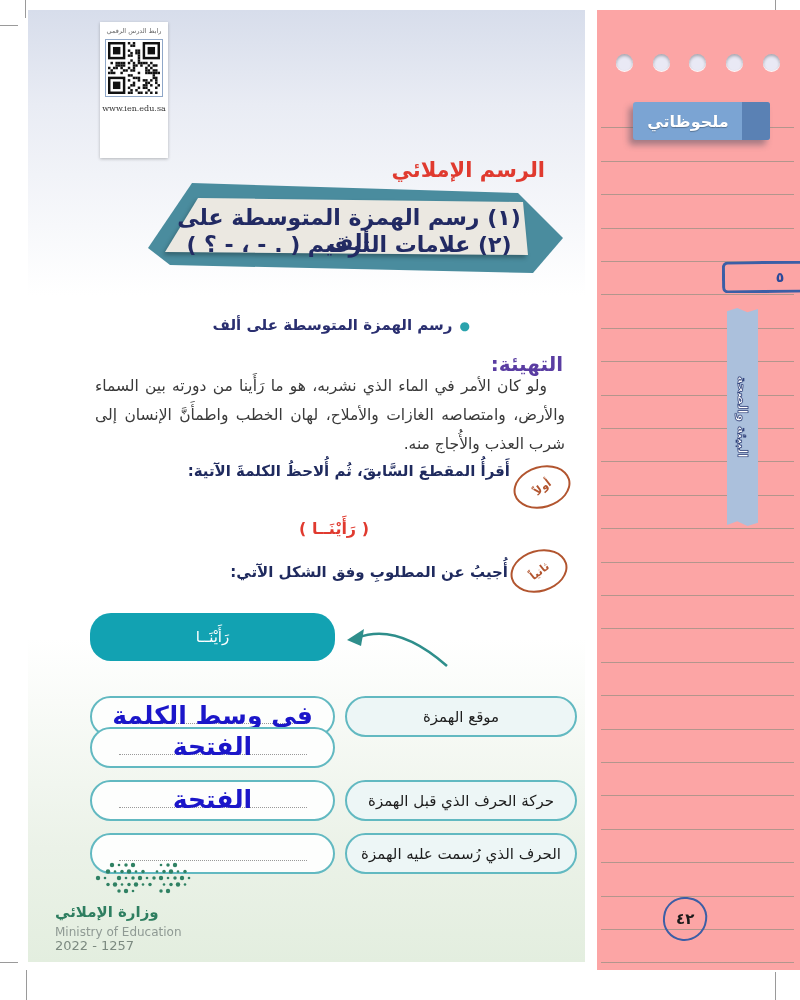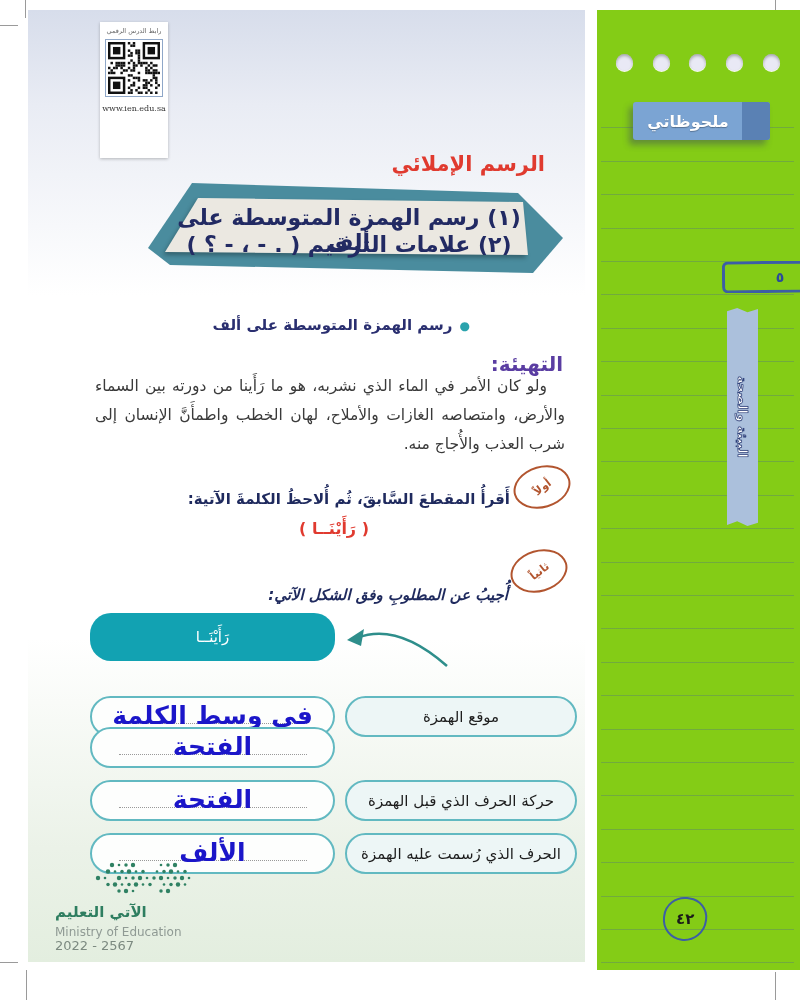--- a/index.html
+++ b/index.html
@@ -18,21 +18,21 @@
     background:linear-gradient(180deg,#d7ddeb 0%, #e9ecf4 10%, #ffffff 30%,
                #ffffff 66%, #ebf2e8 88%, #e3eedf 100%);
   }
   .qr-card { position:absolute; left:72px; top:12px; width:68px; height:136px;
     background:#fff; box-shadow:0 1px 3px rgba(0,0,0,.25); text-align:center; }
   .qr-label { font-size:6.5px; color:#666; margin-top:5px; }
   .qr-frame { display:inline-block; border:1px solid #8fa7c8; padding:2px; background:#fff; margin-top:4px; }
   .qr-frame svg { display:block; width:52px; height:52px; }
   .qr-url { font-size:8px; color:#333; direction:ltr; margin-top:3px; font-family:"DejaVu Serif", serif; }
 
-  .page-title { position:absolute; right:40px; top:142px; font-size:21px; font-weight:bold; color:#e03a2f; }
+  .page-title { position:absolute; right:40px; top:148px; font-size:21px; font-weight:bold; color:#e03a2f; }
 
   .banner { position:absolute; left:117px; top:170px; width:420px; height:112px; }
   .banner svg { position:absolute; left:0; top:0; }
   .banner-line { position:absolute; left:30px; right:42px; text-align:center;
     font-size:22px; font-weight:bold; color:#222a63; }
   .banner-line.l1 { top:25px; } .banner-line.l2 { top:52px; }
 
   .bullet-row { position:absolute; right:115px; top:288px; font-size:15px; font-weight:bold; color:#2a2f70;margin-top:18px; }
   .bullet-row .dot { color:#2aa3ad; font-size:12px; margin-inline-end:7px; }
 
@@ -40,22 +40,22 @@
   .warmup-text { position:absolute; right:20px; left:67px; top:362px; font-size:15.5px;
     line-height:29px; color:#3a3a3a; text-align:justify; text-indent:18px; }
 
   .stamp { position:absolute; width:58px; height:42px; border:2px solid #b2552f;
     border-radius:50%; transform:rotate(-16deg); display:flex; align-items:center;
     justify-content:center; color:#b2552f; font-size:11px; font-weight:bold; background:transparent; }
   .stamp span { transform:rotate(-22deg); }
   .stamp.first { left:485px; top:456px; }
   .stamp.second { left:482px; top:540px; }
   .instruction { position:absolute; font-size:15px; font-weight:bold; color:#1f2a5e; }
-  .instruction.first { right:75px; top:480px; }
-  .instruction.second { right:77px; top:576px;font-style:italic; }
+  .instruction.first { right:75px; top:452px; }
+  .instruction.second { right:77px; top:553px; }
 
   .highlight-word { position:absolute; left:258px; top:509px; width:96px; text-align:center;
     font-size:16px; font-weight:bold; color:#e03a2f; }
 
   .word-box { position:absolute; left:62px; top:603px; width:245px; height:48px;
     background:#12a2b2; border-radius:21px; color:#fff; font-size:15px;
     display:flex; align-items:center; justify-content:center; }
   .arrow { position:absolute; left:315px; top:606px; }
 
   .pill { position:absolute; height:41px; border:2px solid #62b9c1; border-radius:21px; }
@@ -69,21 +69,21 @@
 
   .ministry-dots { position:absolute; left:67px; top:852px; }
   .m-ar { position:absolute; left:27px; top:893px; width:120px; text-align:left;
     font-size:15px; font-weight:bold; color:#2e7e60; }
   .m-en { position:absolute; left:27px; top:915px; width:160px; text-align:left;
     font-size:12px; color:#8f9a94; direction:ltr; }
   .m-years { position:absolute; left:27px; top:928px; width:120px; text-align:left;
     font-size:13px; color:#7c8a80; direction:ltr; }
 
   
-  .sidebar { position:absolute; left:597px; top:10px; width:203px; height:960px; background:#84cc16; }
+  .sidebar { position:absolute; left:597px; top:10px; width:203px; height:960px; background:#fca5a5; }
   .hole { position:absolute; top:44px; width:17px; height:17px; border-radius:50%;
     background:#e9e9f5; box-shadow:inset 0 2px 3px rgba(0,0,0,.28), 0 1px 0 rgba(255,255,255,.9); }
   .ruled-lines { position:absolute; left:4px; right:6px; top:85px; height:872px;
     background:repeating-linear-gradient(to bottom, transparent 0px, transparent 32.4px,
       rgba(90,130,110,.45) 32.4px, rgba(90,130,110,.45) 33.4px); }
   .notes-label { position:absolute; left:36px; top:92px; width:137px; height:38px;
     background:#7ba4d3; border-radius:3px; box-shadow:-4px 5px 6px rgba(60,70,90,.45); }
   .notes-label .dark-end { position:absolute; left:109px; top:0; width:28px; height:38px;
     background:#5a81b4; border-radius:0 3px 3px 0; }
   .notes-label .txt { position:absolute; left:0; top:0; width:110px; height:38px;
@@ -291,21 +291,20 @@
     </div>
 
     <div class="pill a r3">
       <div class="dotline"></div>
       <div class="answer-val">الفتحة</div>
     </div>
     <div class="pill q r3">حركة الحرف الذي قبل الهمزة</div>
 
     <div class="pill a r4">
       <div class="dotline"></div>
-      <div class="answer-val">الألف</div>
     </div>
     <div class="pill q r4">الحرف الذي رُسمت عليه الهمزة</div>
 
     <svg class="ministry-dots" id="dots-svg" width="100" height="36" viewBox="0 0 100 36">
         <circle cx="17" cy="3" r="2.2" fill="#2f8163"></circle>
         <circle cx="24" cy="3" r="1.3" fill="#2f8163"></circle>
         <circle cx="31" cy="3" r="1.75" fill="#2f8163"></circle>
         <circle cx="38" cy="3" r="2.2" fill="#2f8163"></circle>
         <circle cx="66" cy="3" r="1.3" fill="#2f8163"></circle>
         <circle cx="73" cy="3" r="1.75" fill="#2f8163"></circle>
@@ -344,23 +343,23 @@
         <circle cx="69" cy="22.5" r="1.3" fill="#2f8163"></circle>
         <circle cx="76" cy="22.5" r="1.75" fill="#2f8163"></circle>
         <circle cx="83" cy="22.5" r="2.2" fill="#2f8163"></circle>
         <circle cx="90" cy="22.5" r="1.3" fill="#2f8163"></circle>
         <circle cx="24" cy="29" r="1.75" fill="#2f8163"></circle>
         <circle cx="31" cy="29" r="2.2" fill="#2f8163"></circle>
         <circle cx="38" cy="29" r="1.3" fill="#2f8163"></circle>
         <circle cx="66" cy="29" r="1.75" fill="#2f8163"></circle>
         <circle cx="73" cy="29" r="2.2" fill="#2f8163"></circle>
       </svg>
-    <div class="m-ar">الآتي التعليم</div>
+    <div class="m-ar">وزارة الإملائي</div>
     <div class="m-en">Ministry of Education</div>
-    <div class="m-years">2022 - 2567</div>
+    <div class="m-years">2022 - 1257</div>
   </div>
 
   <div class="sidebar">
     <div class="hole" style="left:19px;"></div>
     <div class="hole" style="left:56px;"></div>
     <div class="hole" style="left:92px;"></div>
     <div class="hole" style="left:129px;"></div>
     <div class="hole" style="left:166px;"></div>
 
     <div class="ruled-lines"></div>

